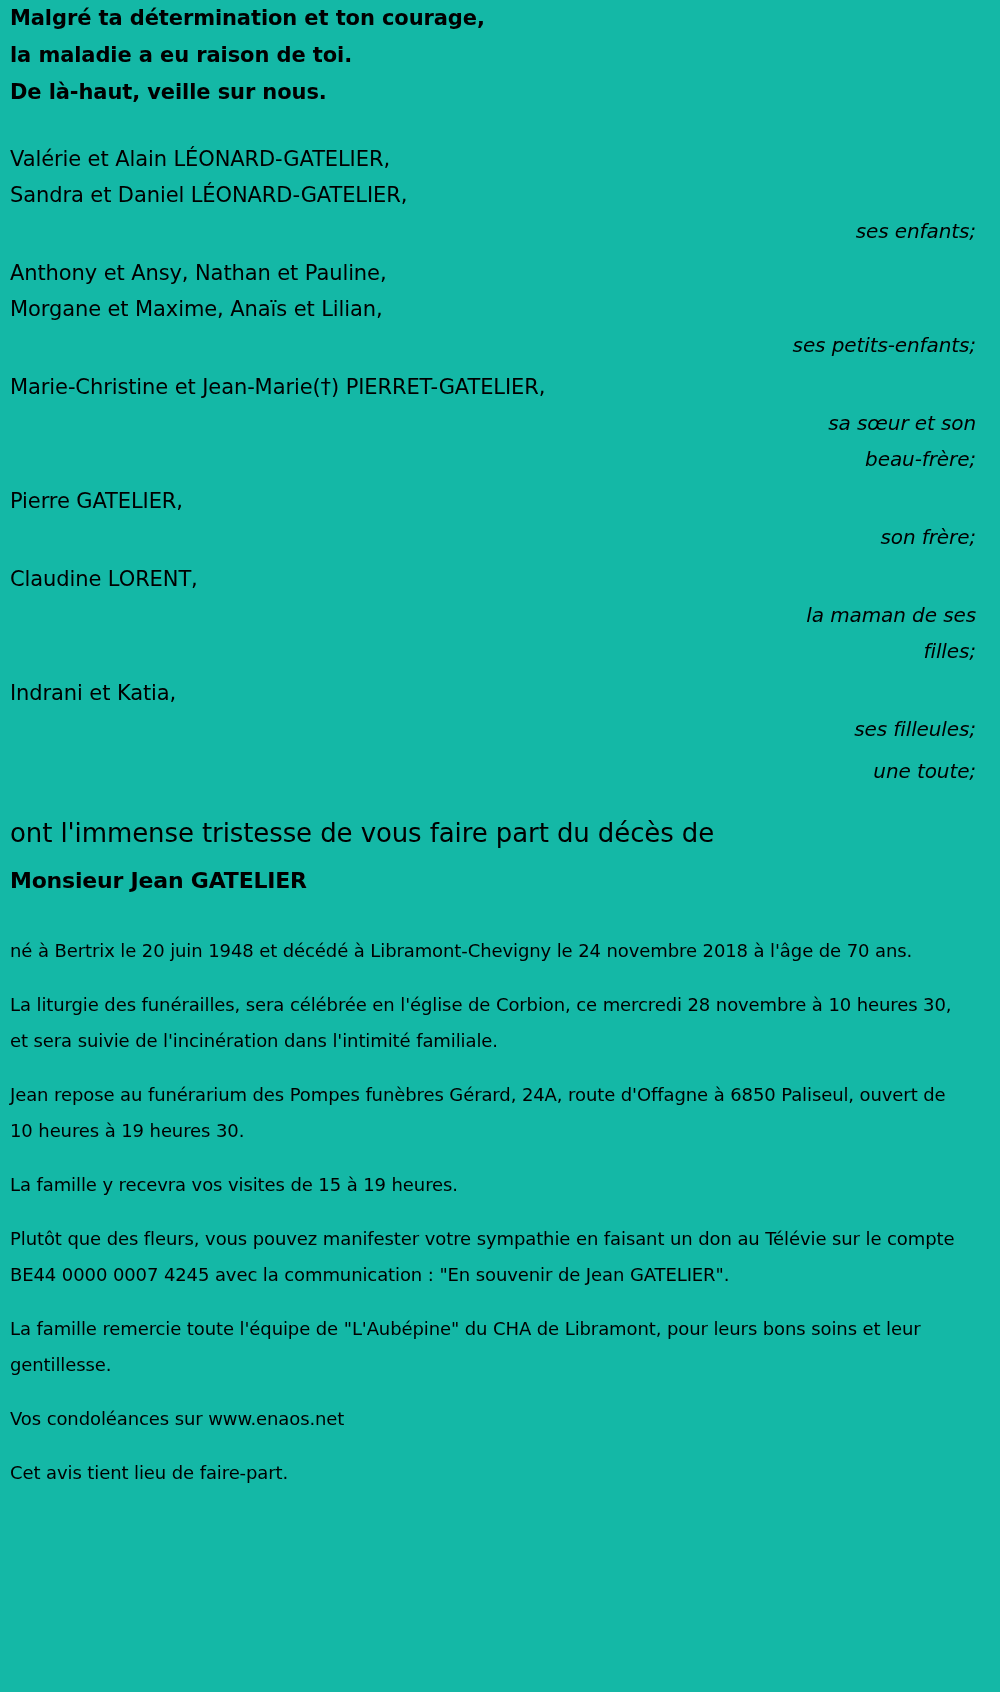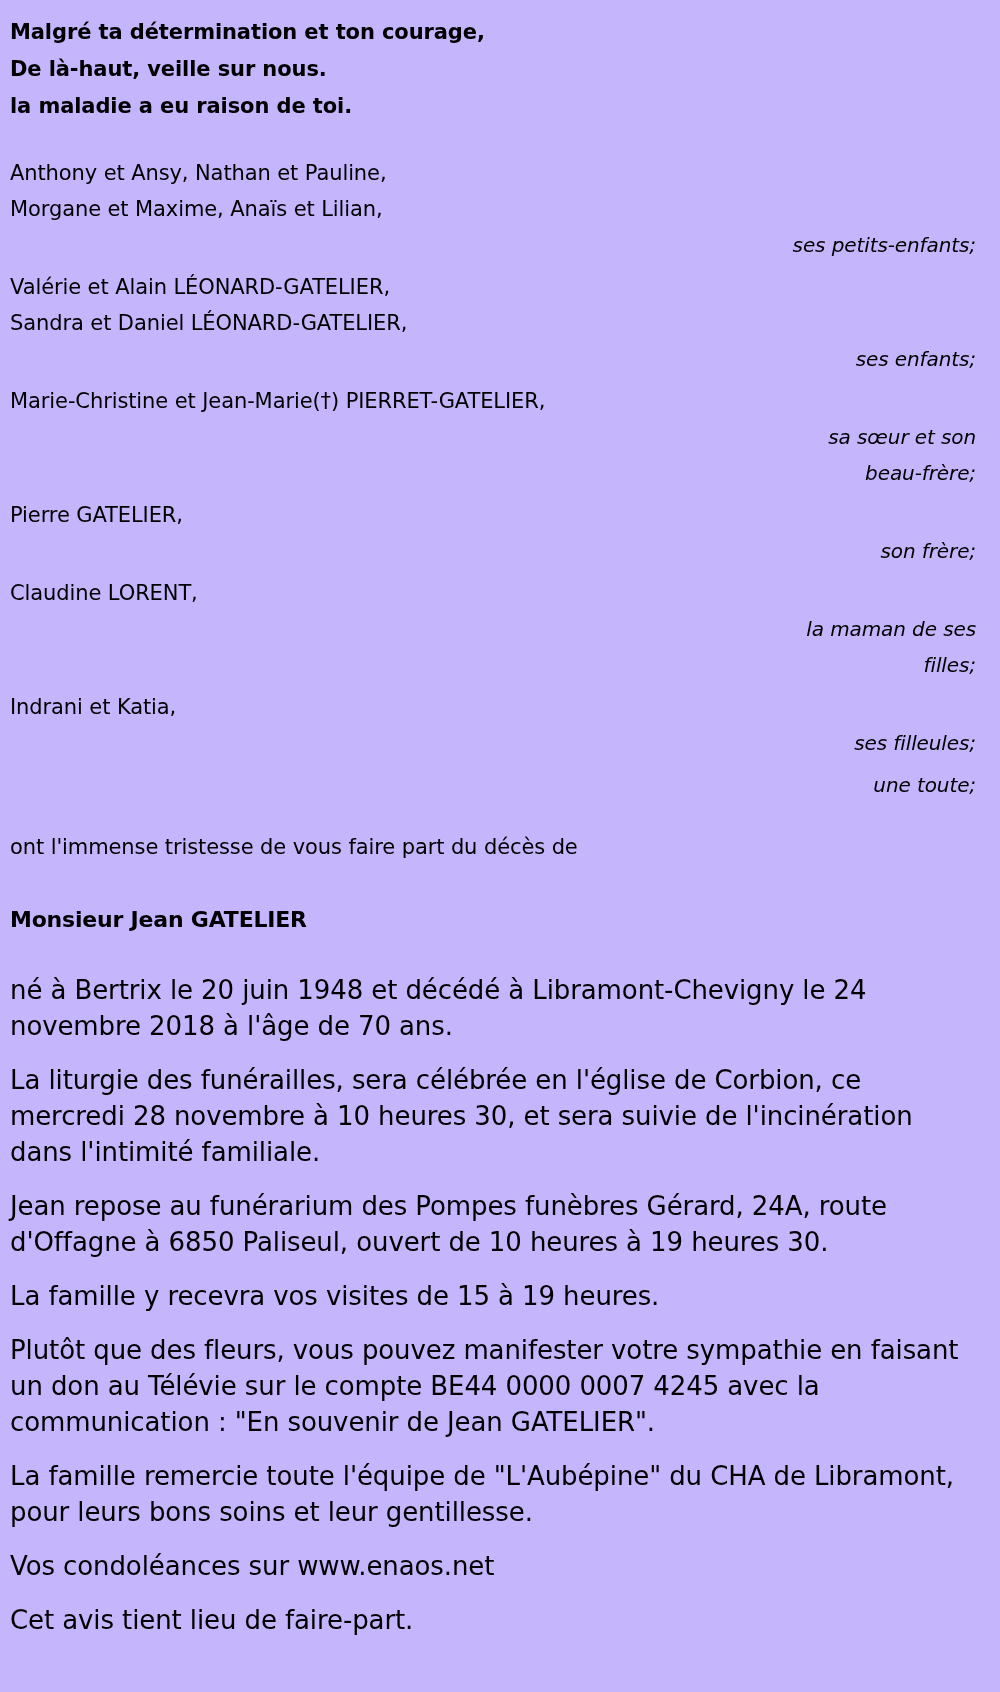--- a/index.html
+++ b/index.html
@@ -10,22 +10,22 @@
   }
   body {
     width: 1000px;
     min-height: 1692px;
     font-family: "DejaVu Sans", sans-serif;
     color: #000000;
   }
   .page {
     width: 1000px;
     min-height: 1692px;
-    padding: 14px 22px 10px 10px;
-    background: #c4b5fd;
+    padding: 0 22px 10px 10px;
+    background: #14b8a6;
   }
 
   
   .verse {
     margin: 0 0 30px 0;
   }
   .verse-line {
     font-weight: bold;
     font-size: 21px;
     line-height: 37px;
@@ -56,78 +56,78 @@
     font-style: italic;
     font-size: 20px;
     line-height: 36px;
     padding-right: 2px;
     letter-spacing: -0.1px;
   }
   .rel-line { display: block; white-space: pre; }
 
   
   .intro {
-    font-size: 21px;
+    font-size: 26px;
     line-height: 36px;
-    margin: 26px 0 33px 0;
+    margin: 26px 0 8px 0;
     white-space: pre;
     letter-spacing: -0.1px;
   }
 
   
   .deceased {
     font-size: 22px;
     font-weight: bold;
     line-height: 44px;
     margin: 0 0 30px 0;
     white-space: pre;
     letter-spacing: -0.2px;
   }
 
   
   .body-block { margin: 0; }
   .para {
-    font-size: 26px;
+    font-size: 18px;
     line-height: 36px;
     margin: 0 0 18px 0;
     letter-spacing: -0.1px;
     max-width: 955px;
   }
   .para:last-child { margin-bottom: 17px; }
 </style>
 </head>
 <body>
 
 <div class="page">
 
   <div class="verse">
     <div class="verse-line">Malgré ta détermination et ton courage,</div>
+    <div class="verse-line">la maladie a eu raison de toi.</div>
     <div class="verse-line">De là-haut, veille sur nous.</div>
-    <div class="verse-line">la maladie a eu raison de toi.</div>
   </div>
 
   <div class="family">
+
+    <div class="fam-group">
+      <div class="fam-names">
+        <div class="name-line">Valérie et Alain LÉONARD-GATELIER,</div>
+        <div class="name-line">Sandra et Daniel LÉONARD-GATELIER,</div>
+      </div>
+      <div class="rel">
+        <span class="rel-line">ses enfants;</span>
+      </div>
+    </div>
 
     <div class="fam-group">
       <div class="fam-names">
         <div class="name-line">Anthony et Ansy, Nathan et Pauline,</div>
         <div class="name-line">Morgane et Maxime, Anaïs et Lilian,</div>
       </div>
       <div class="rel">
         <span class="rel-line">ses petits-enfants;</span>
-      </div>
-    </div>
-
-    <div class="fam-group">
-      <div class="fam-names">
-        <div class="name-line">Valérie et Alain LÉONARD-GATELIER,</div>
-        <div class="name-line">Sandra et Daniel LÉONARD-GATELIER,</div>
-      </div>
-      <div class="rel">
-        <span class="rel-line">ses enfants;</span>
       </div>
     </div>
 
     <div class="fam-group">
       <div class="fam-names">
         <div class="name-line">Marie-Christine et Jean-Marie(†) PIERRET-GATELIER,</div>
       </div>
       <div class="rel">
         <span class="rel-line">sa sœur et son</span>
         <span class="rel-line">beau-frère;</span>

